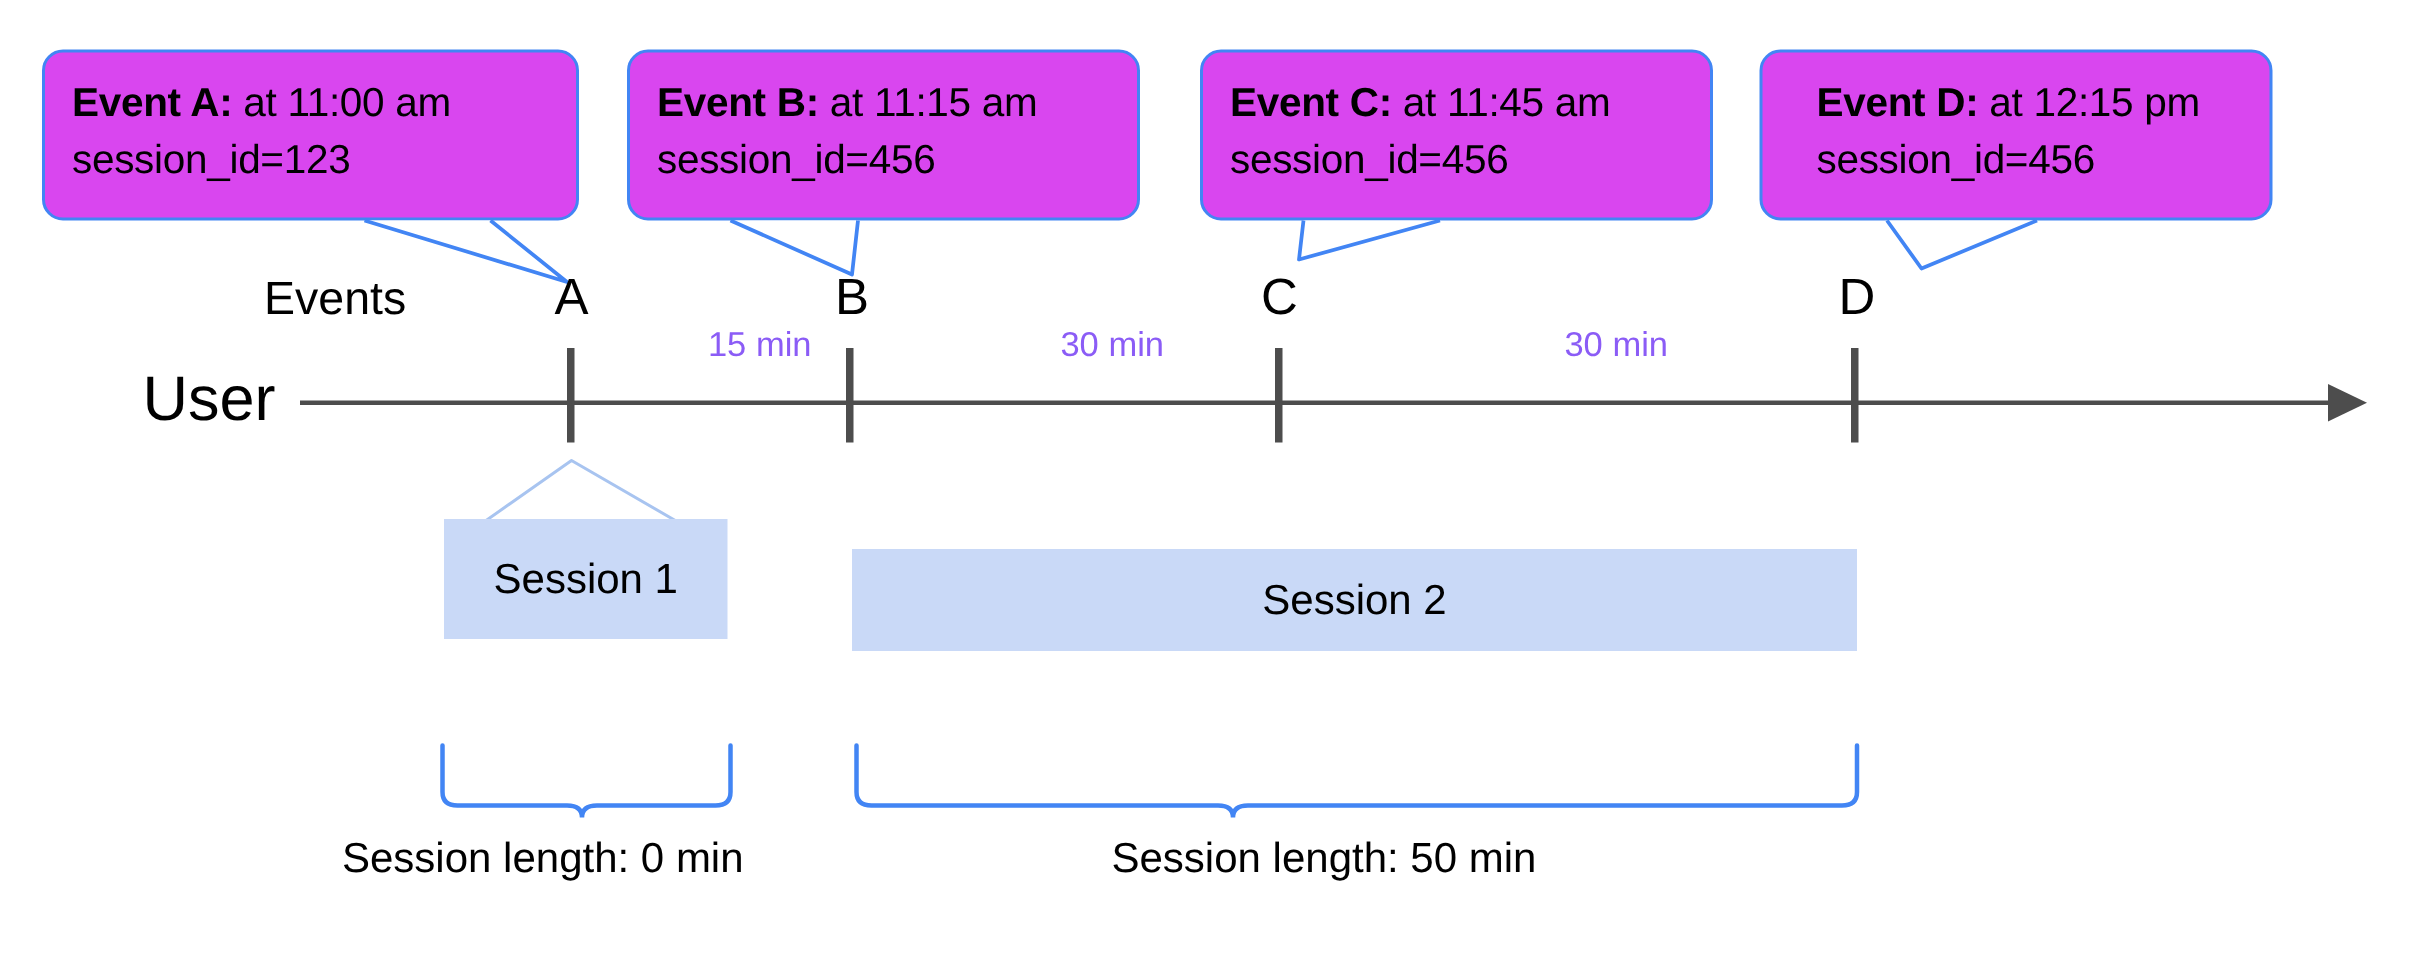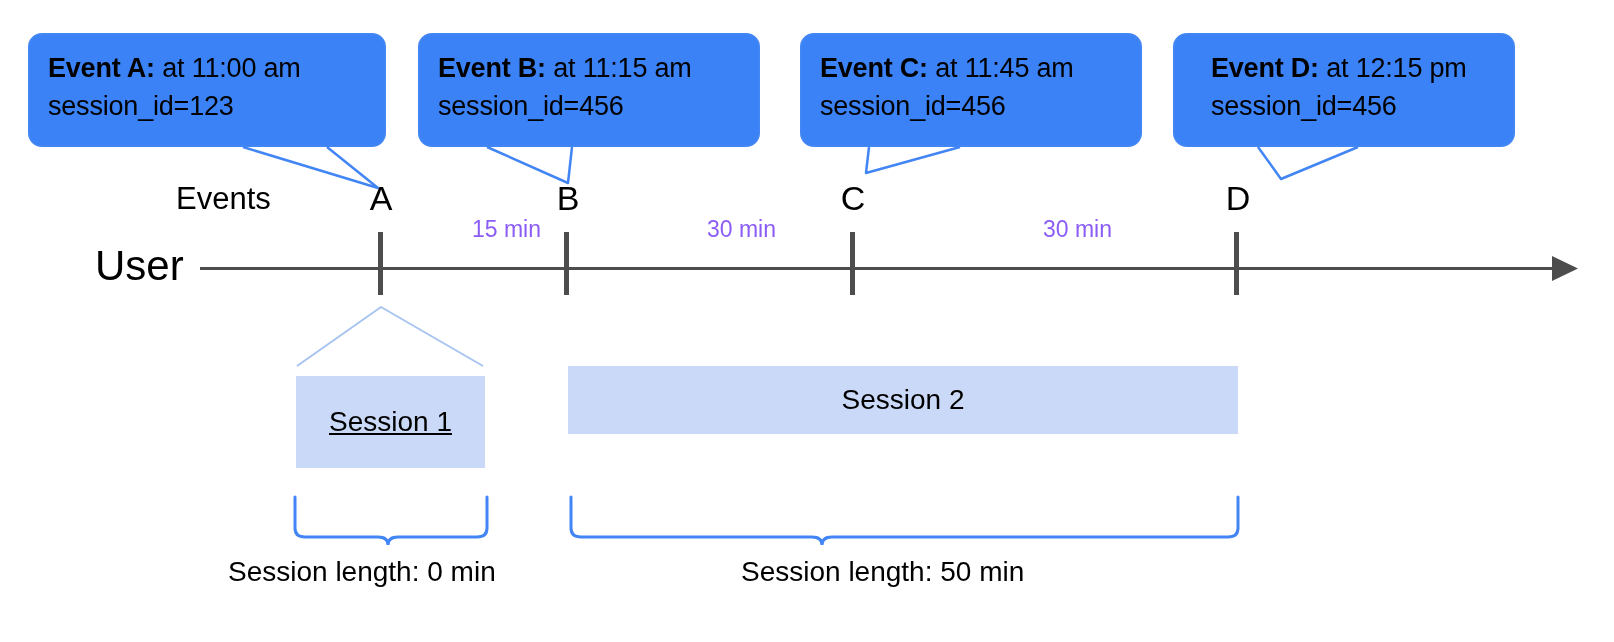--- a/index.html
+++ b/index.html
@@ -1,21 +1,21 @@
 <!DOCTYPE html>
 <html><head>
 <meta charset="utf-8">
 <style>
   html,body{margin:0;padding:0;background:#ffffff;}
   body{width:1614px;height:642px;overflow:hidden;
        font-family:"Liberation Sans","DejaVu Sans",sans-serif;}
   #stage{position:relative;width:1614px;height:642px;background:#fff;}
 
   .callout{position:absolute;box-sizing:border-box;
-    border:2.5px solid #4285f4;border-radius:14px;background:#3b82f6;
+    border:2.5px solid #4285f4;border-radius:14px;background:#d946ef;
     padding:14px 16px 0 18px;color:#000;font-size:27px;line-height:38px;
     letter-spacing:-0.2px;white-space:nowrap;}
   .callout b{font-weight:bold;}
   .callout .ln{display:block;}
 
   .tailsvg{position:absolute;left:0;top:0;width:1614px;height:642px;
            pointer-events:none;}
 
   .ev-letter{position:absolute;font-size:34px;color:#000;line-height:1;
              text-align:center;}
@@ -92,21 +92,21 @@
   <div class="axisline" style="left:200px;top:267px;width:1370px;"></div>
   <svg class="tailsvg" viewBox="0 0 1614 642">
     <path d="M 1552,256 L 1578,268.5 L 1552,281 Z" fill="#4d4d4d"></path>
   </svg>
 
   <div class="tick" style="left:378px;top:232px;height:63px;"></div>
   <div class="tick" style="left:564px;top:232px;height:63px;"></div>
   <div class="tick" style="left:850px;top:232px;height:63px;"></div>
   <div class="tick" style="left:1234px;top:232px;height:63px;"></div>
 
-  <div class="sessionbar" style="left:296px;top:376px;width:189px;height:92px;text-decoration:underline;">
+  <div class="sessionbar" style="left:296px;top:346px;width:189px;height:80px;">
     <span>Session 1</span>
   </div>
   <div class="sessionbar" style="left:568px;top:366px;width:670px;height:68px;">
     <span>Session 2</span>
   </div>
 
   <div class="len-label" style="left:228px;top:558px;">Session length: 0 min</div>
   <div class="len-label" style="left:741px;top:558px;">Session length: 50 min</div>
 
 </div>

